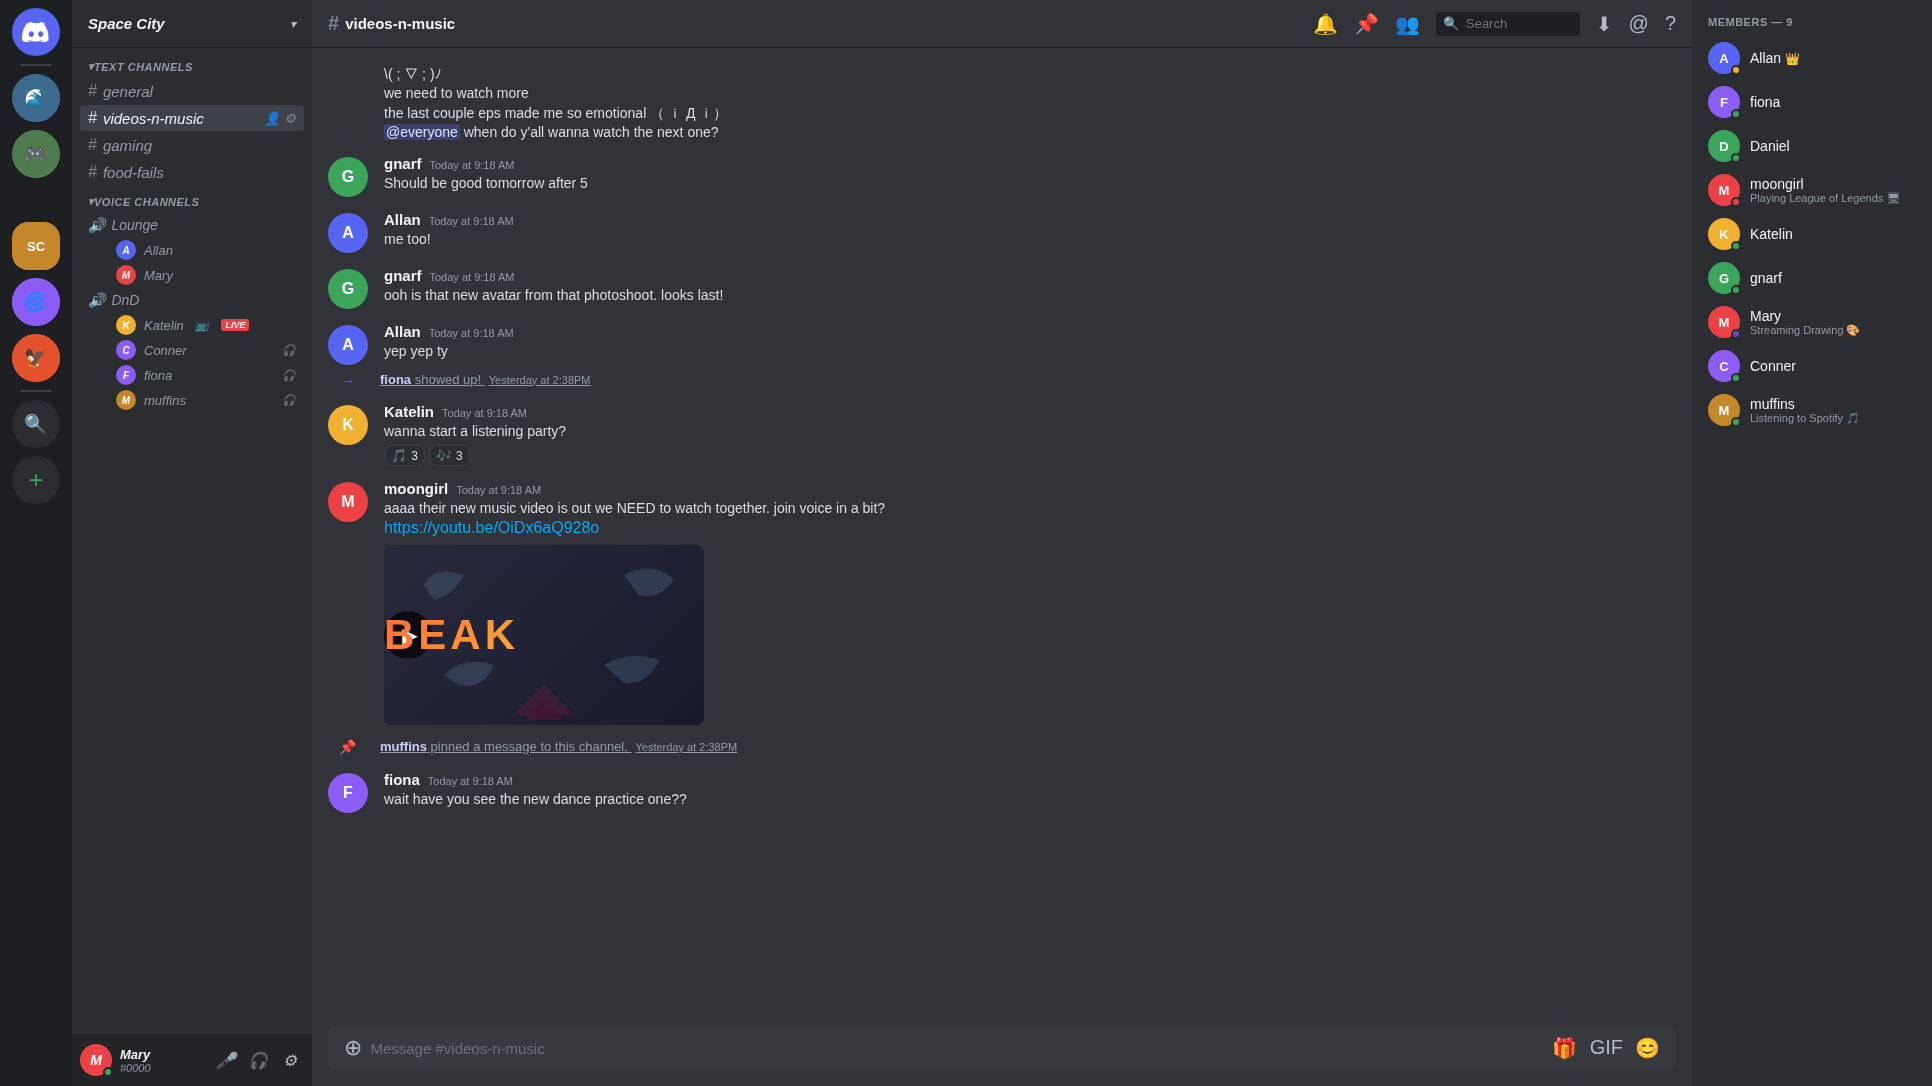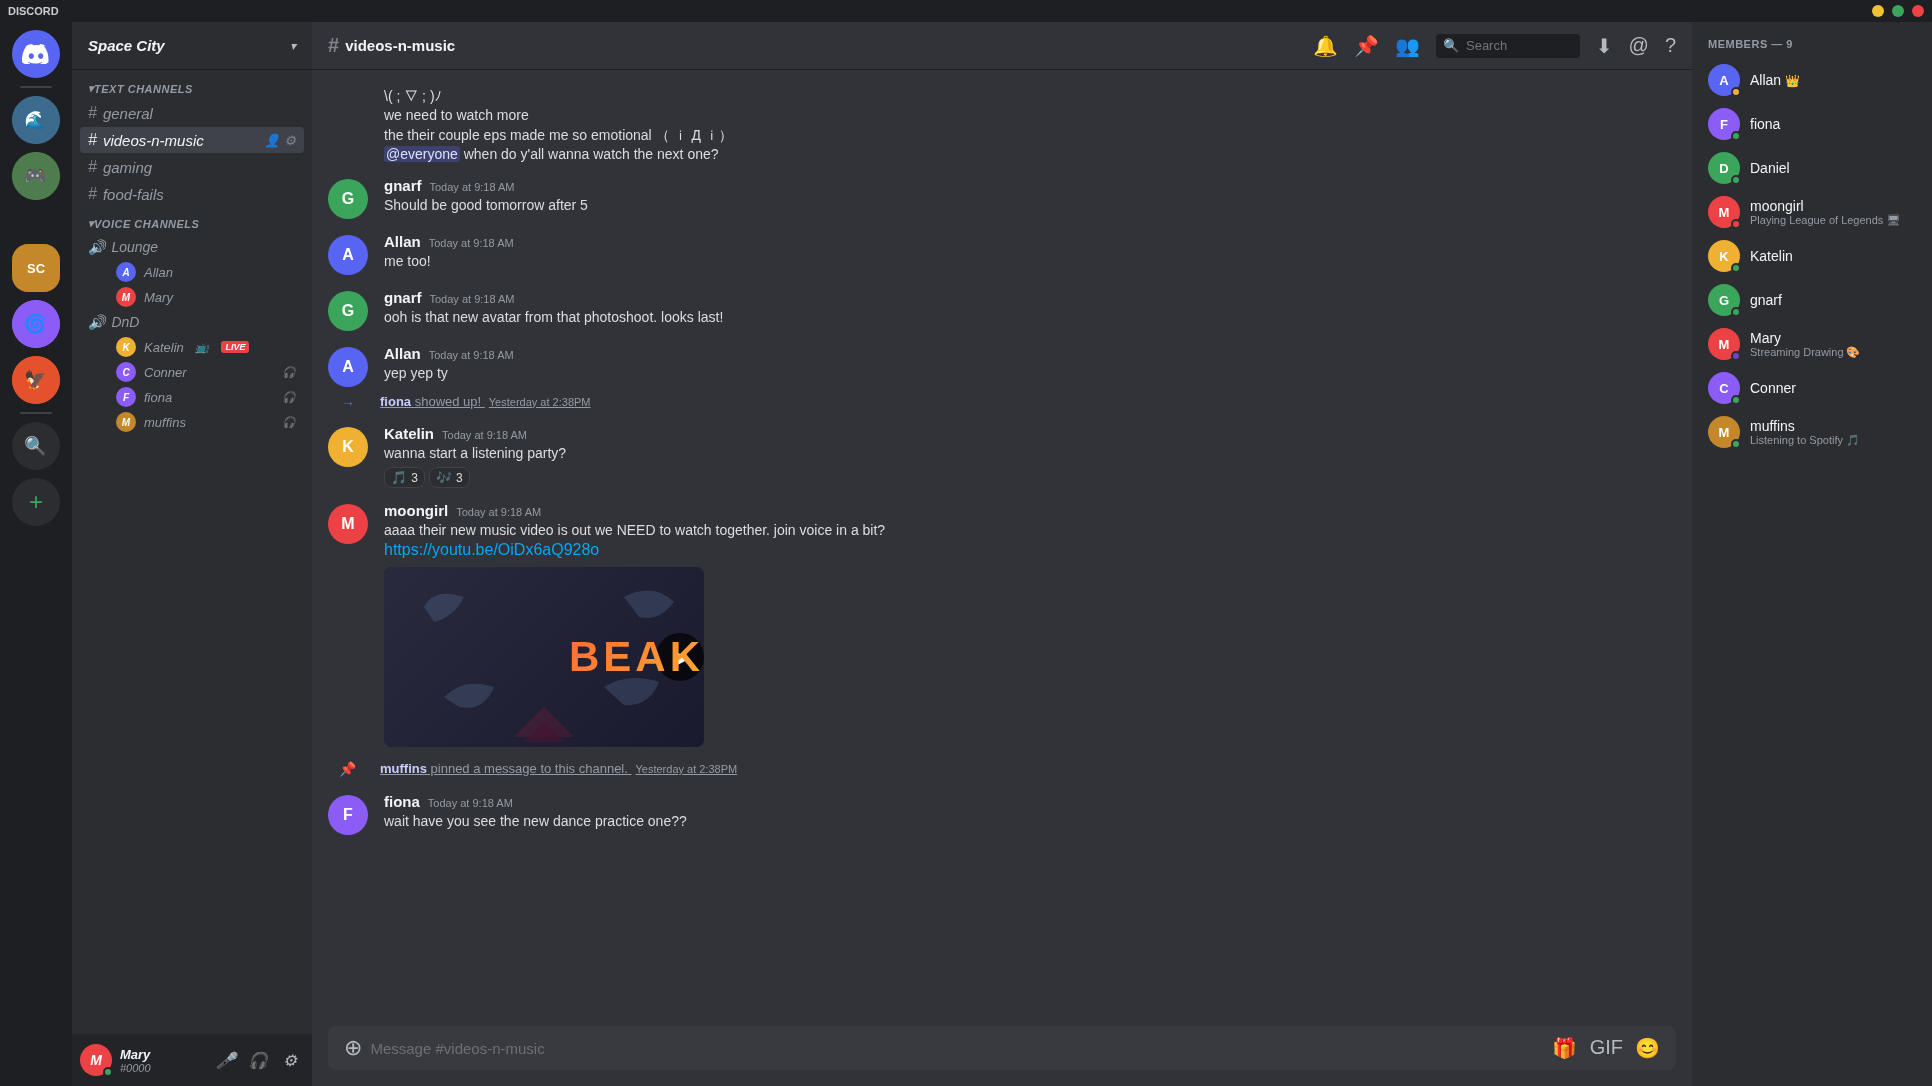--- a/index.html
+++ b/index.html
@@ -401,21 +401,21 @@
       width: 320px;
       background: #1e1f22;
     }
     .video-thumbnail {
       width: 320px;
       height: 180px;
       background: linear-gradient(135deg, #2a2a3e 0%, #1a1a2e 100%);
       position: relative;
       display: flex;
       align-items: center;
-      justify-content: flex-end;
+      justify-content: flex-start;
       cursor: pointer;
     }
     .play-button {
       width: 48px;
       height: 48px;
       border-radius: 50%;
       background: rgba(0,0,0,0.7);
       display: flex;
       align-items: center;
       justify-content: center;
@@ -529,28 +529,20 @@
       font-size: 20px;
       color: #b5bac1;
       background: #2b2d31;
     }
   </style>
 </head>
 <body>
 
 <div class="app-window">
 
-  <div class="title-bar">
-    <span class="title-bar-left">DISCORD</span>
-    <div class="title-bar-controls">
-      <div class="title-bar-btn" style="background:#f0c132"></div>
-      <div class="title-bar-btn" style="background:#3ba55c"></div>
-      <div class="title-bar-btn" style="background:#ed4245"></div>
-    </div>
-  </div>
 
   <div class="main-layout">
 
     <div class="server-sidebar">
 
       <div class="server-icon discord-home">
         <svg width="28" height="20" viewBox="0 0 28 20" fill="white">
           <path d="M23.7 1.6C21.9.8 20 .3 18 0c-.2.4-.5.9-.7 1.3-2.1-.3-4.2-.3-6.3 0C10.8.9 10.5.4 10.3 0 8.3.3 6.4.8 4.6 1.6 .7 7.3-.4 12.9.1 18.3c2.3 1.7 4.5 2.7 6.7 3.4.5-.7 1-1.5 1.4-2.3-.8-.3-1.5-.6-2.2-1 .2-.1.4-.3.5-.4 4.4 2 9.2 2 13.5 0 .2.1.4.3.5.4-.7.4-1.4.7-2.2 1 .4.8.9 1.6 1.4 2.3 2.2-.7 4.4-1.7 6.7-3.4.6-6.2-.9-11.8-4.7-16.7zM9.3 15c-1.4 0-2.6-1.3-2.6-2.9s1.1-2.9 2.6-2.9 2.6 1.3 2.6 2.9-1.1 2.9-2.6 2.9zm9.4 0c-1.4 0-2.6-1.3-2.6-2.9s1.1-2.9 2.6-2.9 2.6 1.3 2.6 2.9-1.1 2.9-2.6 2.9z"></path>
         </svg>
       </div>
@@ -714,21 +706,21 @@
         </div>
       </div>
 
       <div class="messages-area">
 
         <div class="message-cont">
           <div class="message-cont-space"></div>
           <div>
             <div class="message-cont-text">\( ; ▽ ; )ﾉ</div>
             <div class="message-cont-text">we need to watch more</div>
-            <div class="message-cont-text">the their couple eps made me so emotional （ ｉ Д ｉ）</div>
+            <div class="message-cont-text">the last couple eps made me so emotional （ ｉ Д ｉ）</div>
             <div class="message-cont-text"><span class="message-mention">@everyone</span> when do y'all wanna watch the next one?</div>
           </div>
         </div>
 
         <div class="message-group" style="padding-top:8px; margin-top:4px;">
           <div class="message-avatar" style="background:#3ba55c;">G</div>
           <div class="message-content">
             <div class="message-header">
               <span class="message-author">gnarf</span>
               <span class="message-time">Today at 9:18 AM</span>

